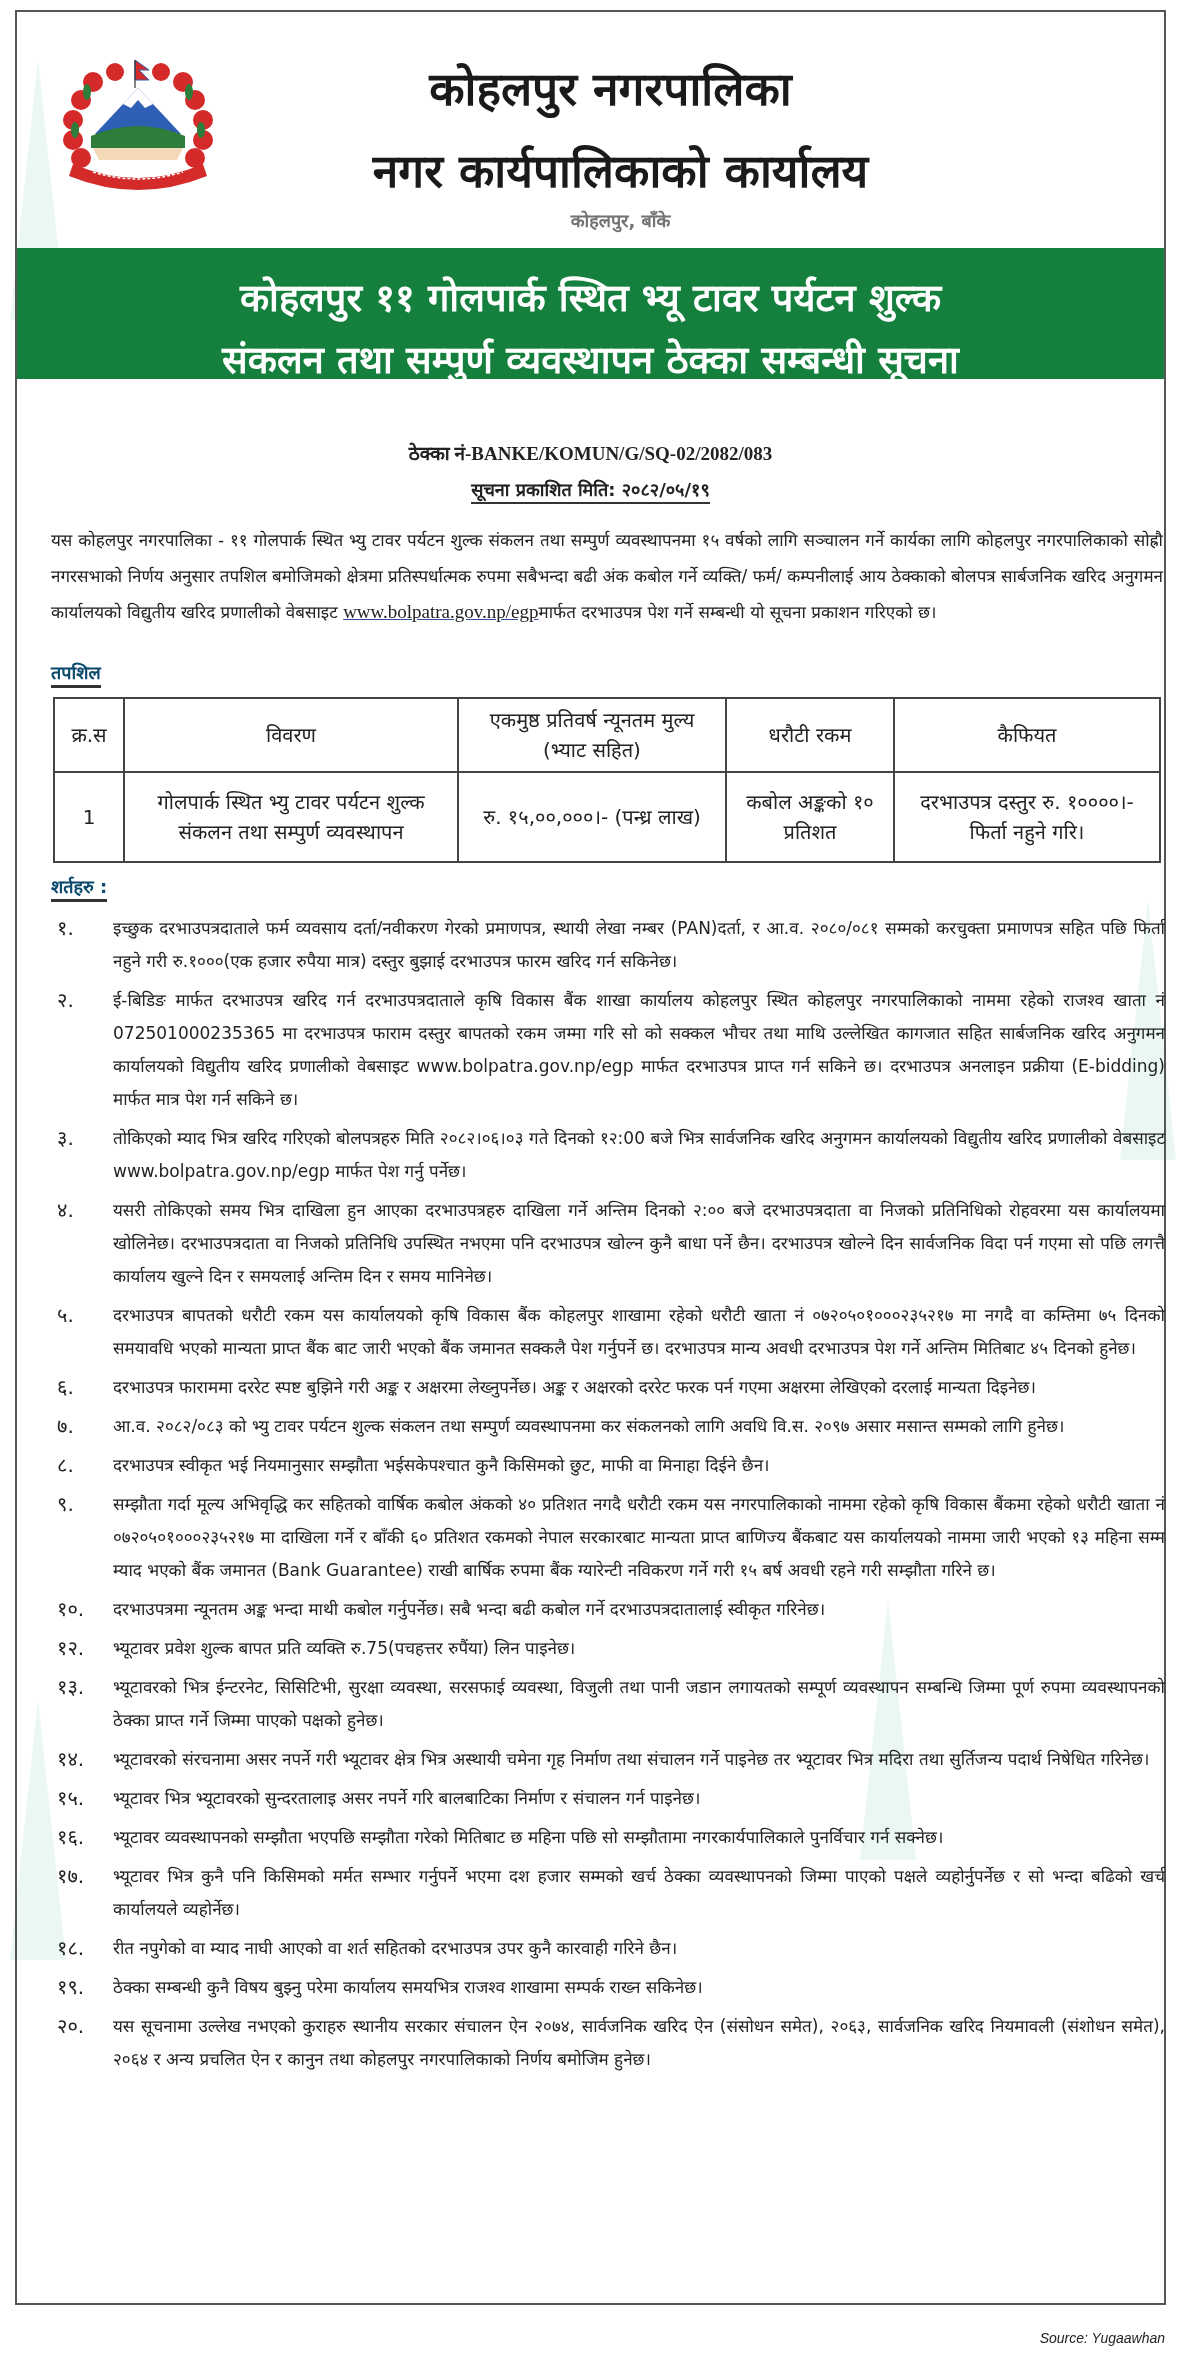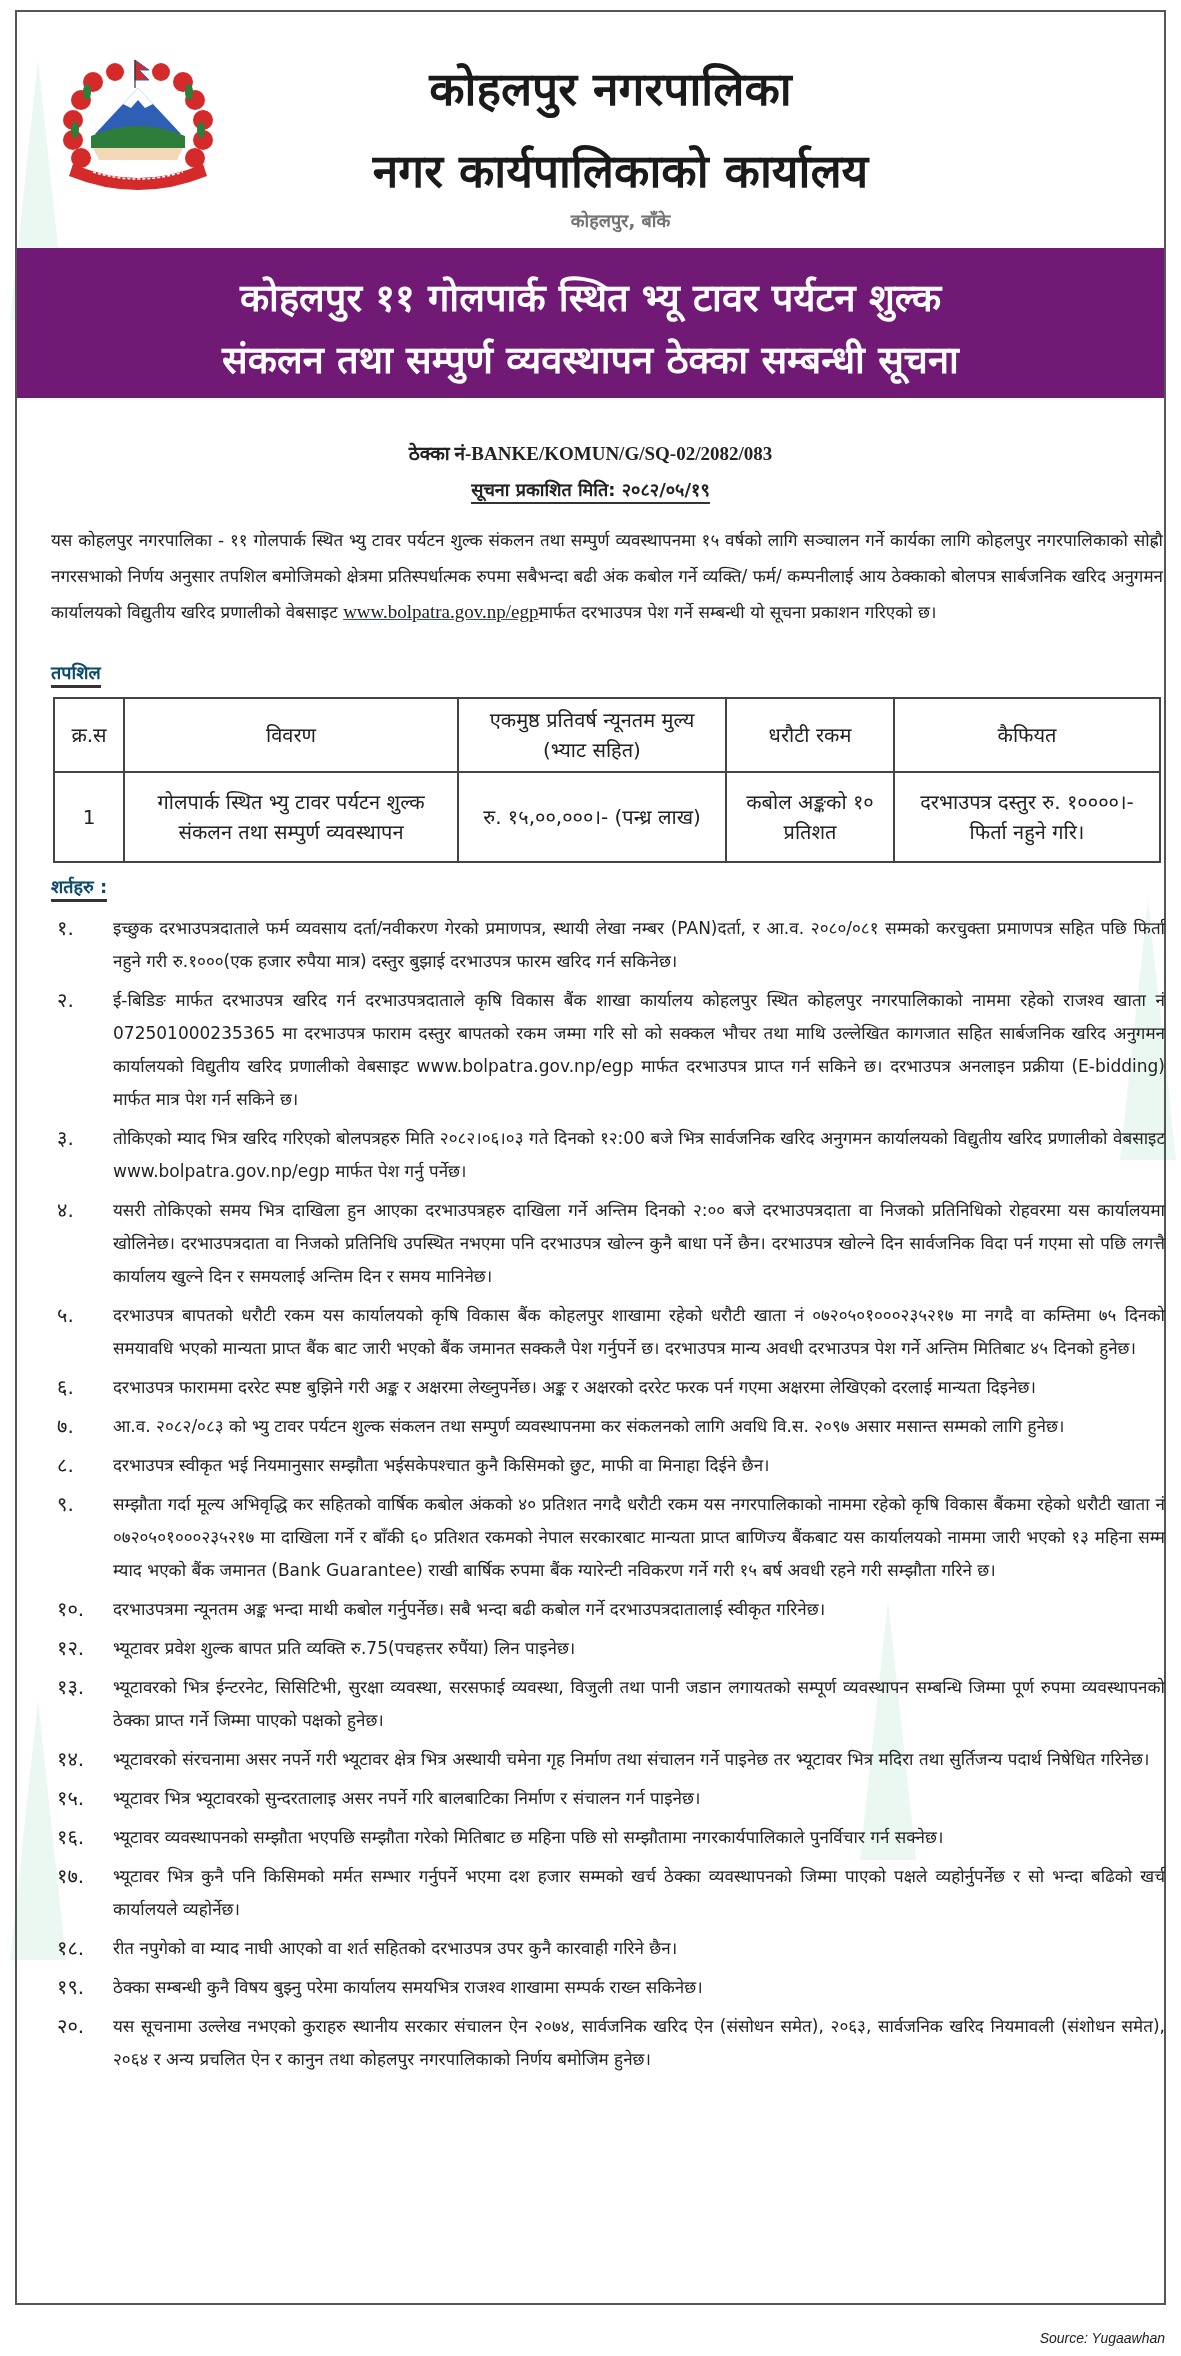--- a/index.html
+++ b/index.html
@@ -25,21 +25,21 @@
   .org2 {
     position: absolute; left: 0; width: 100%; top: 126px; text-align: center;
     font-family: "DejaVu Sans", sans-serif; font-weight: bold; font-size: 46px; color: #1a1a1a;
     padding-left: 60px; box-sizing: border-box;
   }
   .location {
     position: absolute; left: 0; width: 100%; top: 196px; text-align: center;
     font-size: 18px; font-weight: bold; color: #737373; padding-left: 60px; box-sizing: border-box;
   }
   .title-band {
-    position: absolute; left: 0; top: 236px; width: 100%; height: 150px; background: #701a75;
+    position: absolute; left: 0; top: 236px; width: 100%; height: 131px; background: #15803d;
     color: #ffffff; text-align: center;
   }
   .title-band .t1 { position: absolute; width: 100%; top: 22px; font-size: 38px; font-weight: bold; }
   .title-band .t2 { position: absolute; width: 100%; top: 84px; font-size: 38px; font-weight: bold; }
   .contract-no {
     position: absolute; left: 0; width: 100%; top: 428px; text-align: center;
     font-family: "Liberation Serif", serif; font-weight: bold; font-size: 19px; color: #222;
   }
   .pub-date {
     position: absolute; left: 0; width: 100%; top: 465px; text-align: center;

